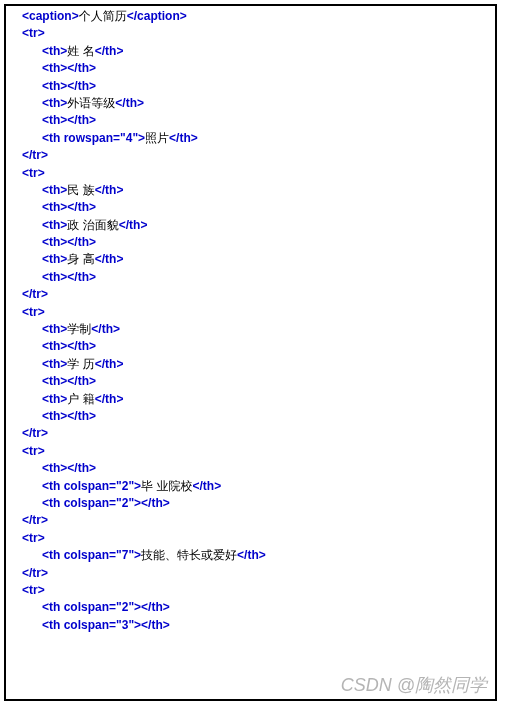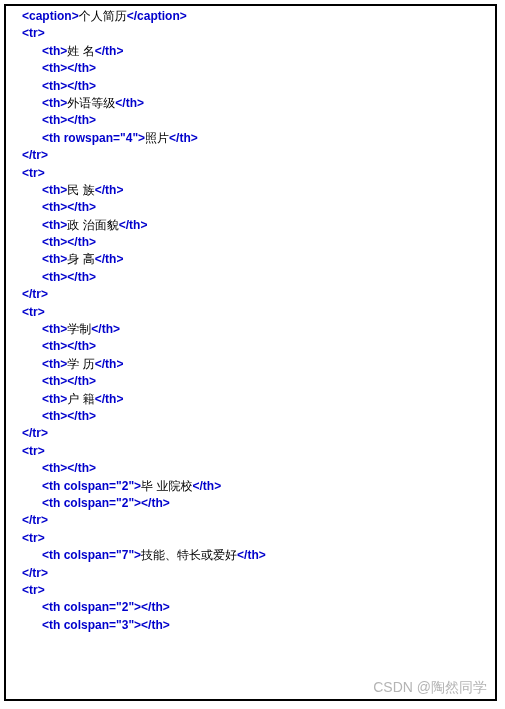--- a/index.html
+++ b/index.html
@@ -27,23 +27,24 @@
   .ind0 { padding-left: 16px; }
   .ind2 { padding-left: 36px; }
   .kw { color: #0000cc; font-weight: bold; }
   .txt { color: #000; }
   .angle { color: #0000cc; font-weight: bold; }
   .watermark {
     position: absolute;
     right: 18px;
     bottom: 8px;
     color: rgba(140,140,140,0.65);
-    font-size: 14px;
+    font-size: 18px;
     font-family: Arial, "Microsoft YaHei", sans-serif;
     pointer-events: none;
+    font-style: italic;
   }
 </style>
 </head>
 <body>
 
 <div class="frame">
   <div id="code">
       <div class="line ind0"><span class="angle">&lt;</span><span class="kw">caption</span><span class="angle">&gt;</span><span class="txt">个人简历</span><span class="angle">&lt;/</span><span class="kw">caption</span><span class="angle">&gt;</span></div>
       <div class="line ind0"><span class="angle">&lt;</span><span class="kw">tr</span><span class="angle">&gt;</span></div>
       <div class="line ind2"><span class="angle">&lt;</span><span class="kw">th</span><span class="angle">&gt;</span><span class="txt">姓 名</span><span class="angle">&lt;/</span><span class="kw">th</span><span class="angle">&gt;</span></div>

